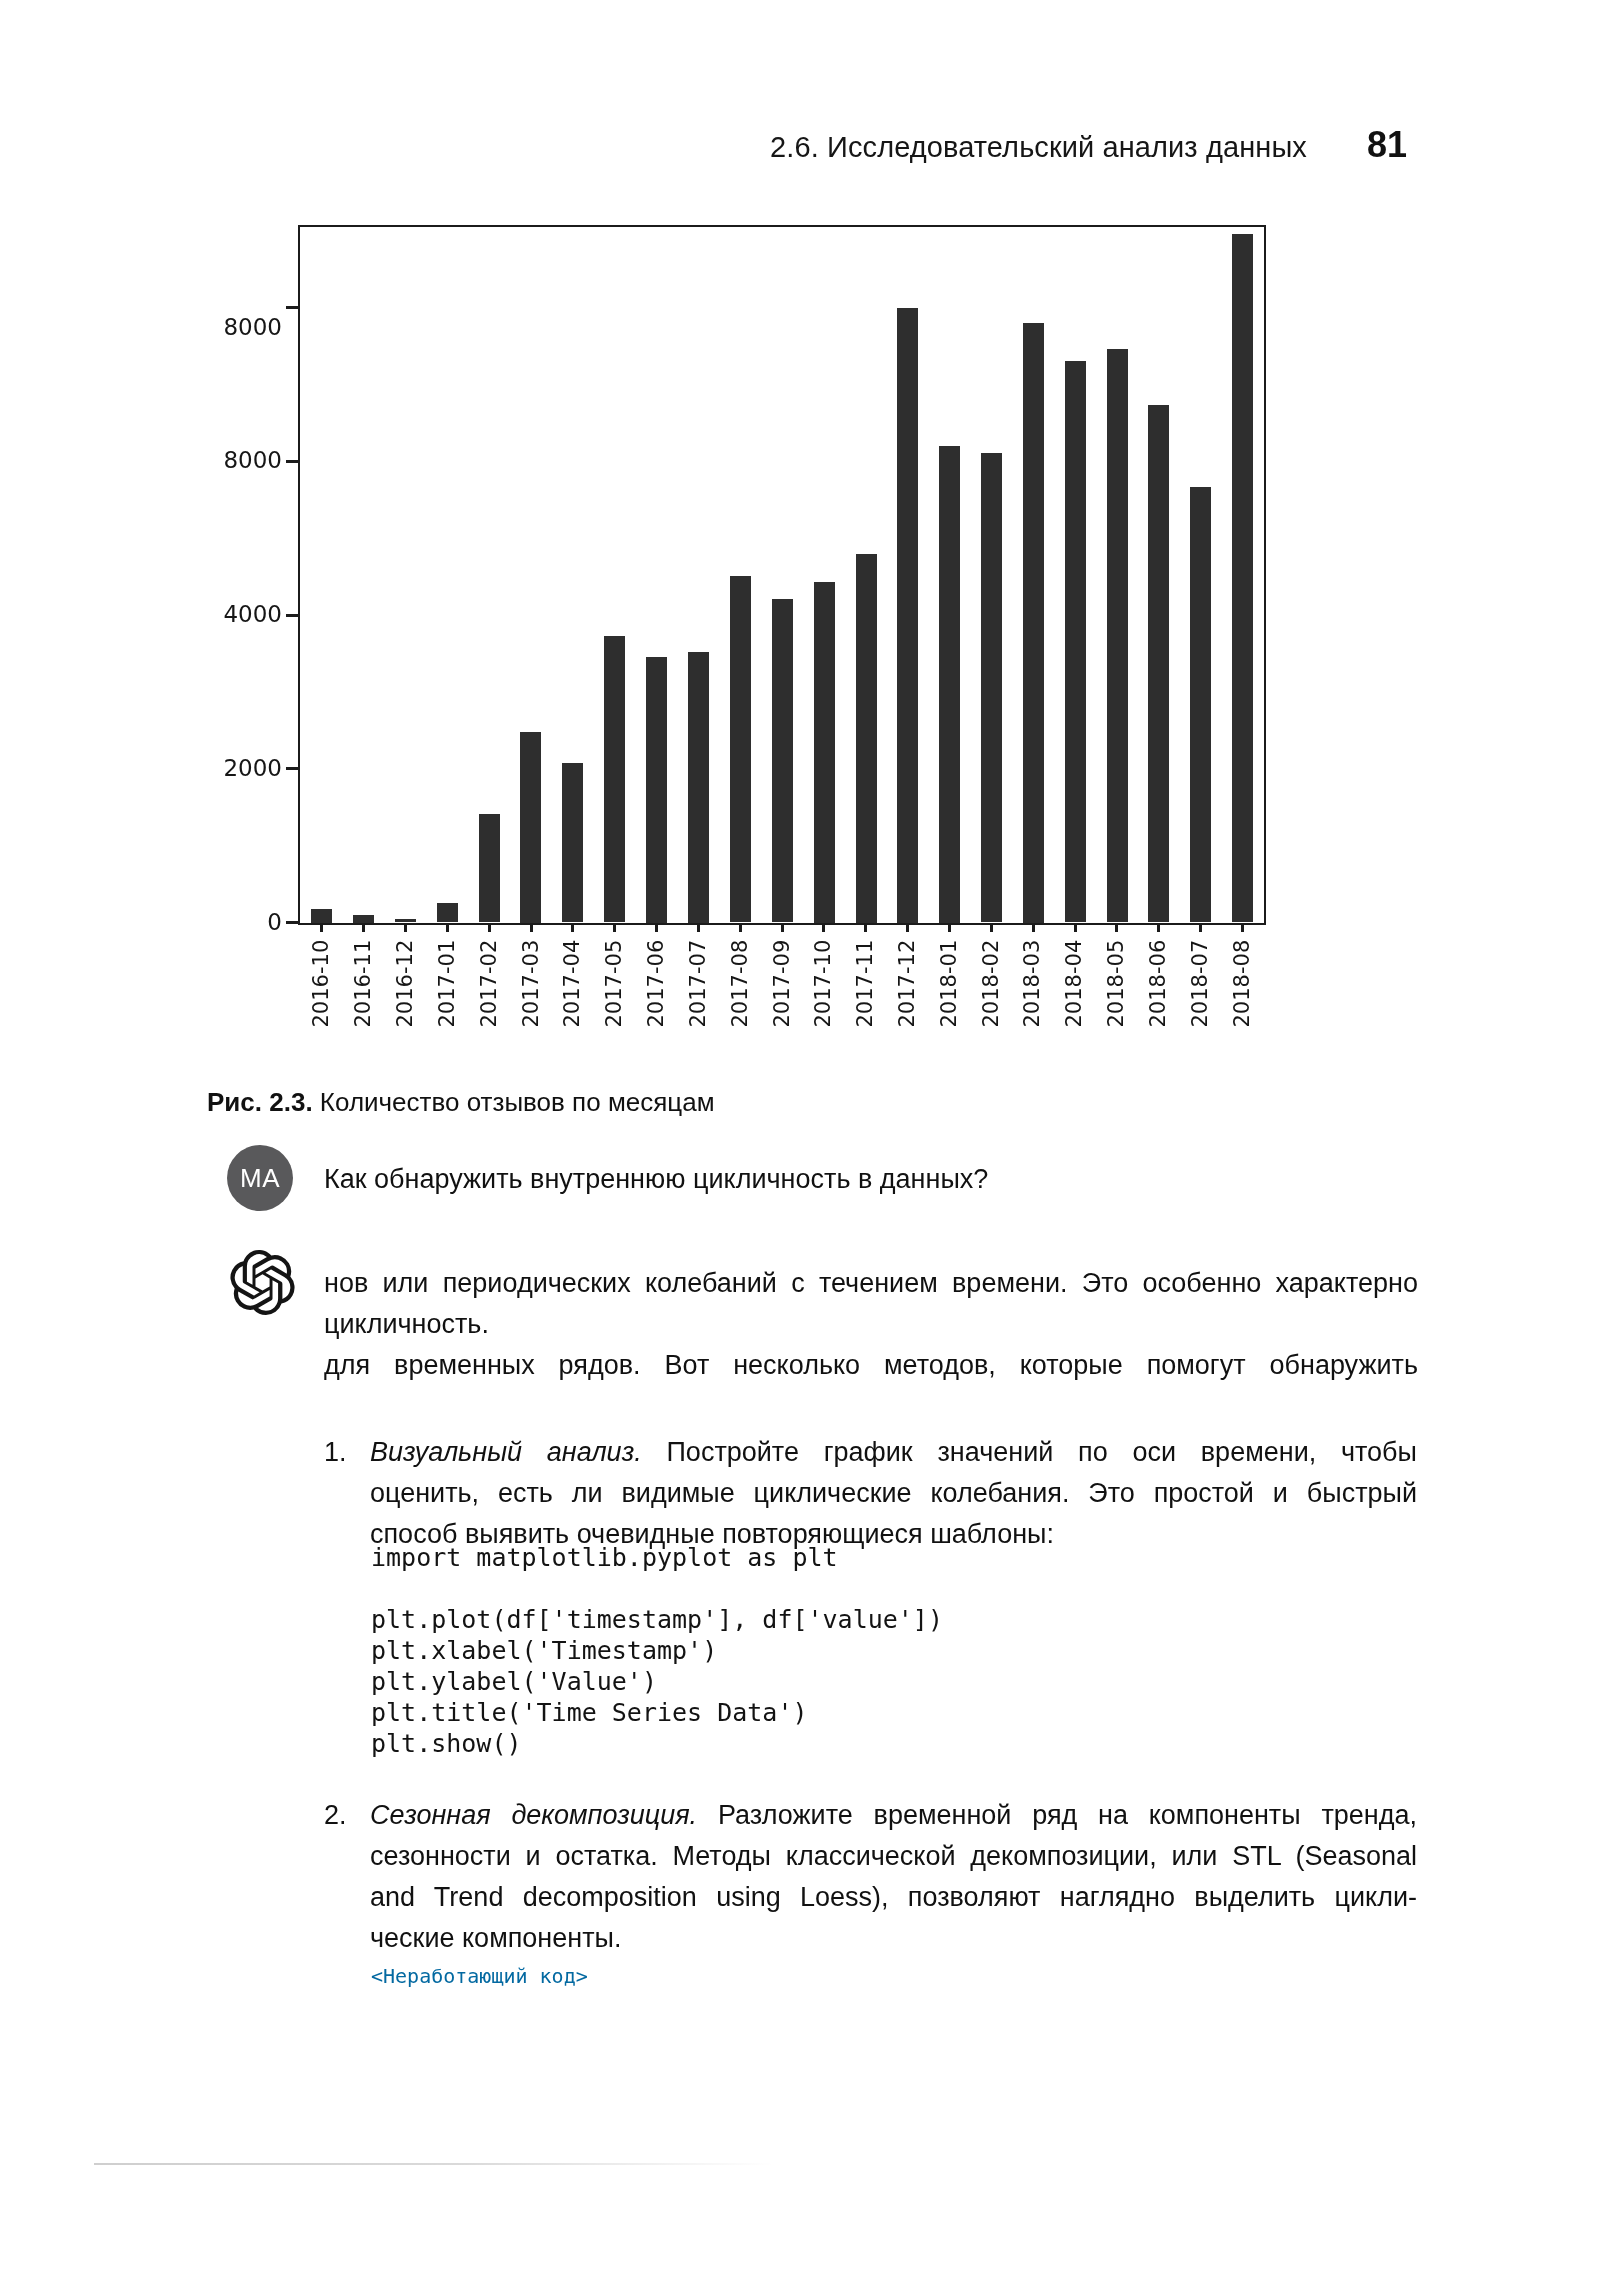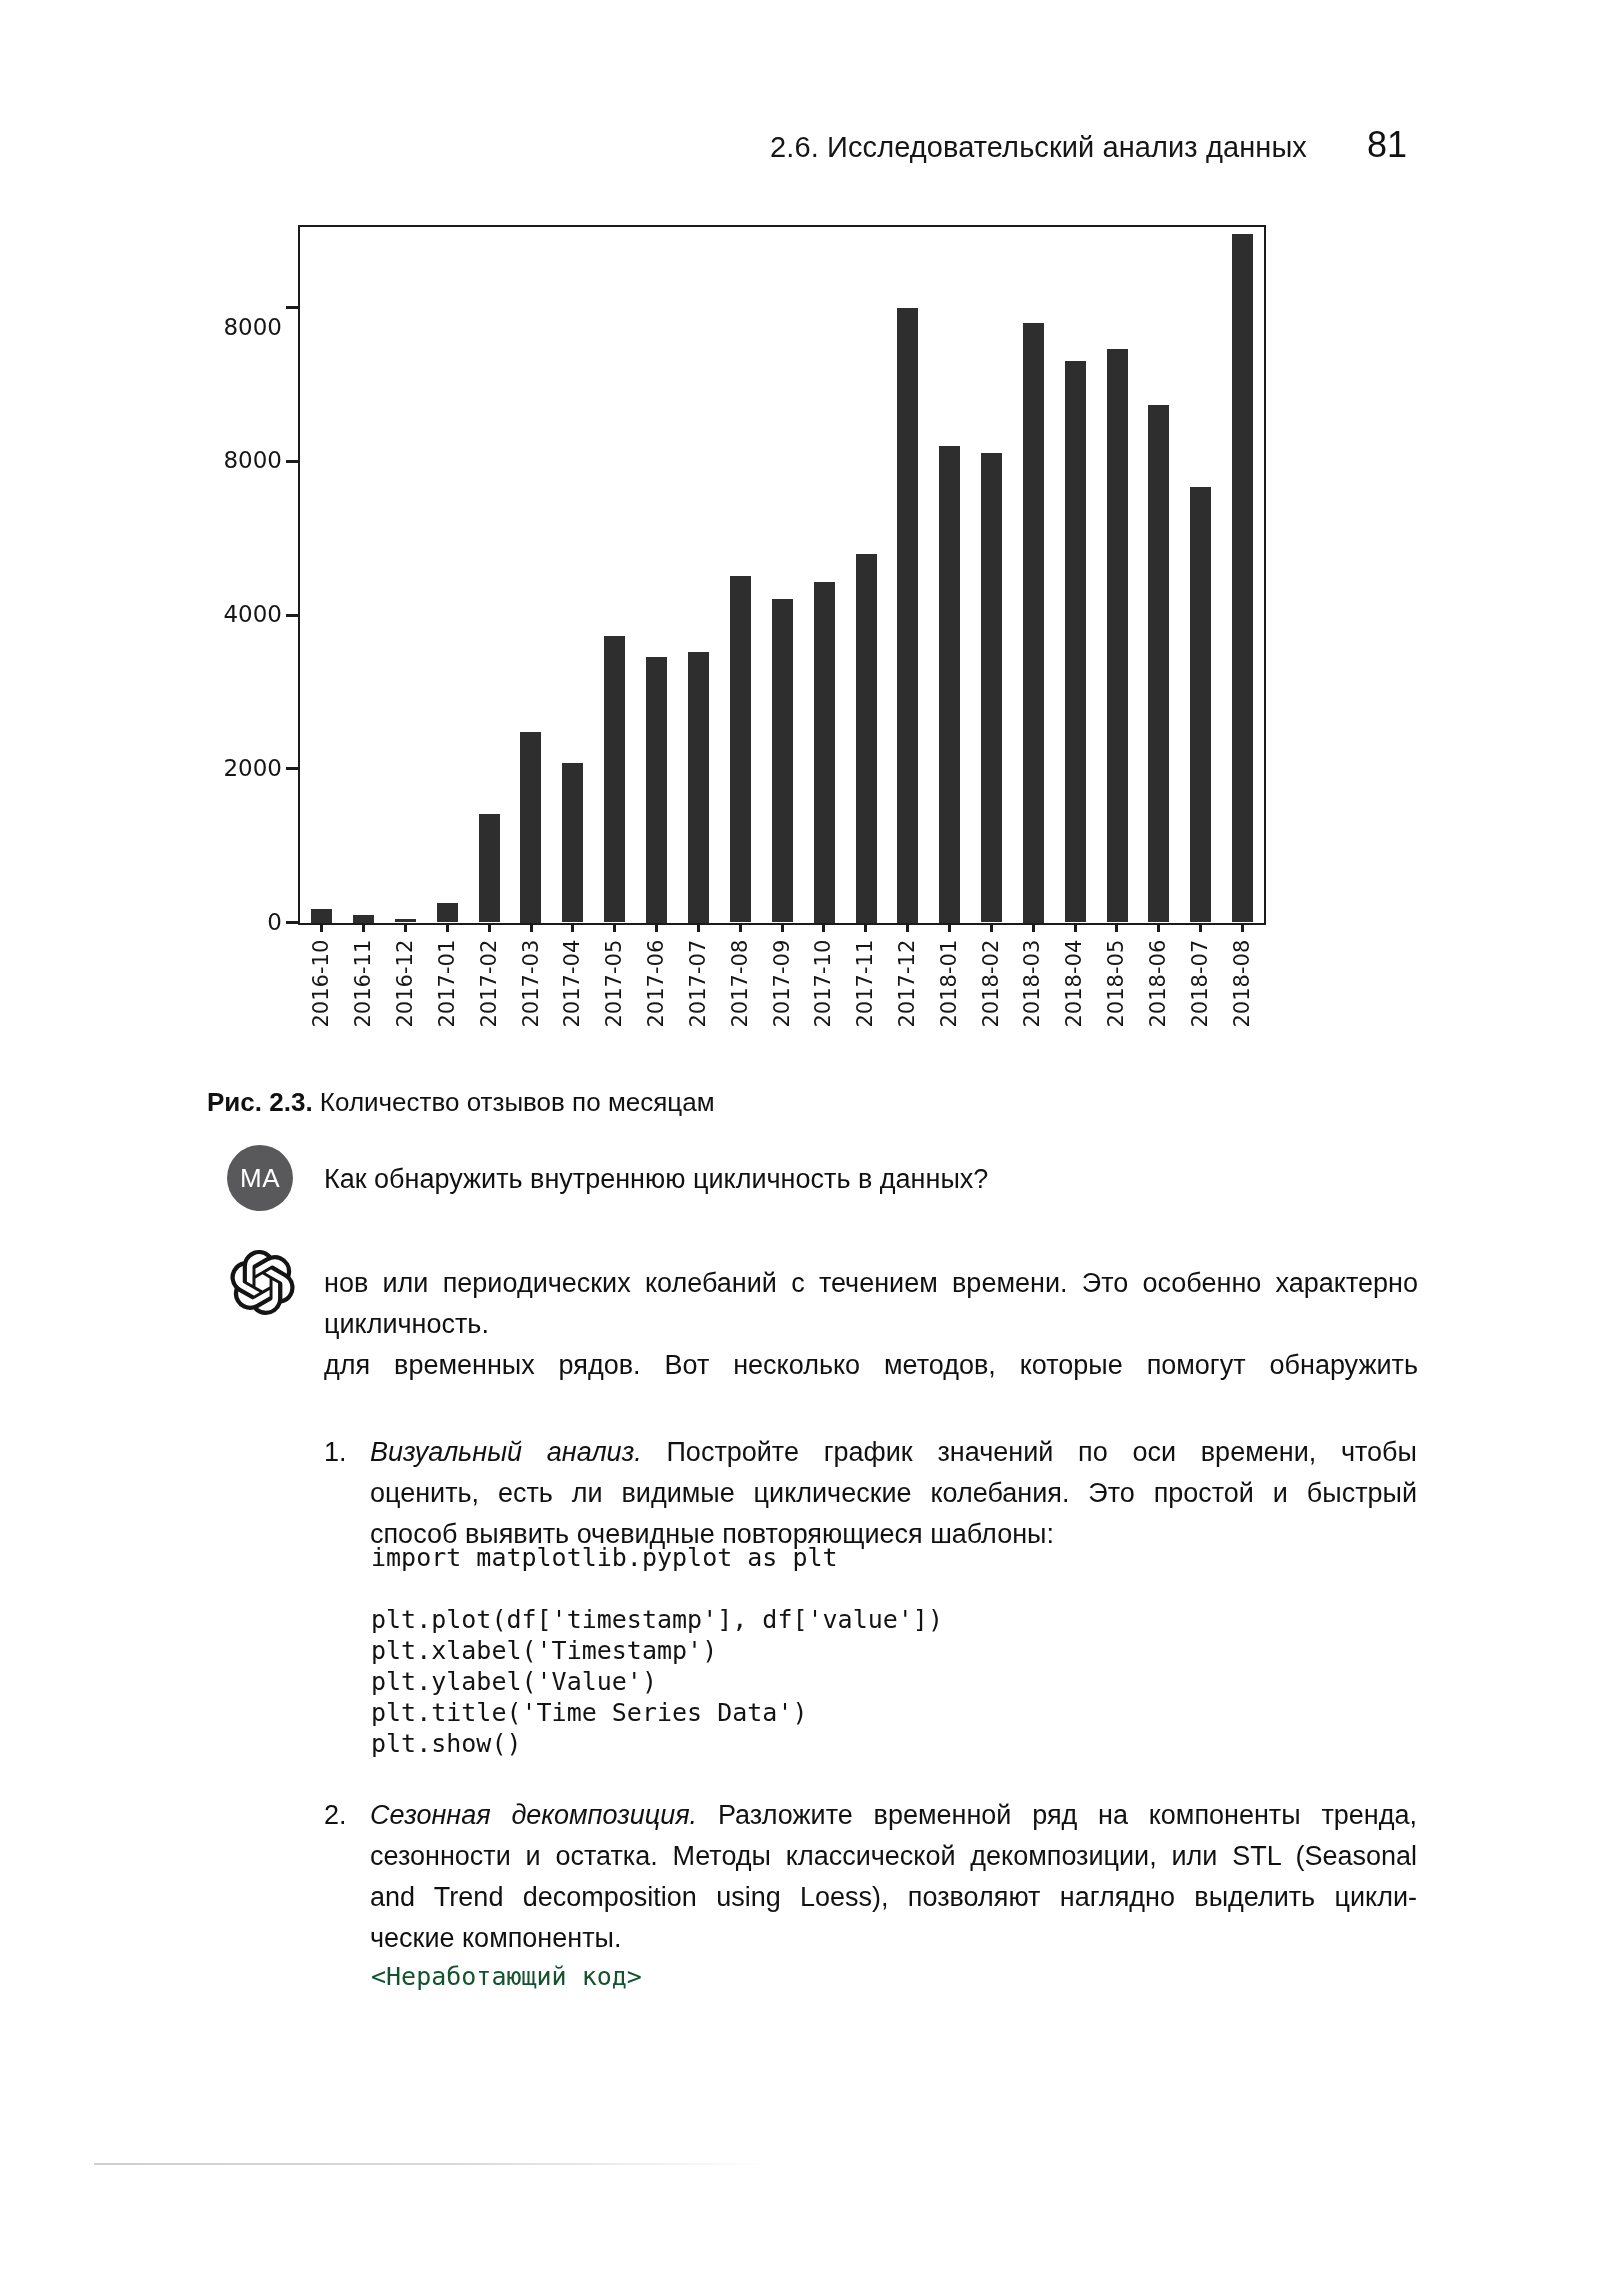--- a/index.html
+++ b/index.html
@@ -6,21 +6,21 @@
   .page {
     position:relative; width:1623px; height:2295px; background:#ffffff;
     font-family:"Liberation Sans", sans-serif; color:#111111; overflow:hidden;
   }
   
   .runhead {
     position:absolute; top:124px; left:0; width:1407px;
     display:flex; justify-content:flex-end; align-items:baseline; gap:60px;
   }
   .runhead .title { font-size:29px; color:#161616; letter-spacing:0.1px;text-align:center; }
-  .runhead .pagenum { font-size:36px; font-weight:normal; color:#111111; }
+  .runhead .pagenum { font-size:36px; font-weight:bold; color:#111111; }
 
   
   #chart { position:absolute; inset:0; font-family:"DejaVu Sans", sans-serif; }
   #chart .plot-border { position:absolute; box-sizing:border-box; border:2.5px solid #1b1b1b; background:transparent; }
   #chart .bar { position:absolute; }
   #chart .ytick  { position:absolute; background:#1b1b1b; }
   #chart .xtick  { position:absolute; background:#1b1b1b; }
   #chart .ylabel {
     position:absolute; text-align:right; font-size:23px; line-height:27.6px; color:#161616;
   }
@@ -55,21 +55,21 @@
   .list-item .num { position:absolute; left:0; top:0; font-size:27px; line-height:41px; }
   .list-item .itext { position:absolute; left:46px; top:0; width:1047px; }
 
   
   .codeblock {
     position:absolute; left:371px; top:1542px; margin:0;
     font-family:"DejaVu Sans Mono", monospace; font-size:25px; line-height:31px; color:#131313;
   }
   .code-placeholder {
     position:absolute; left:371px; top:1961px;
-    font-family:"DejaVu Sans Mono", monospace; font-size:25px; line-height:31px; color:#14532d;
+    font-family:"DejaVu Sans Mono", monospace; font-size:20px; line-height:31px; color:#0369a1;
   }
 
   
   .bottom-rule {
     position:absolute; left:94px; top:2163px; width:680px; height:1.9px;
     background:linear-gradient(to right, #b5b5b5 0%, #c6c6c6 55%, rgba(200,200,200,0) 100%);
     opacity:0.65;
   }
 </style>
 </head>

